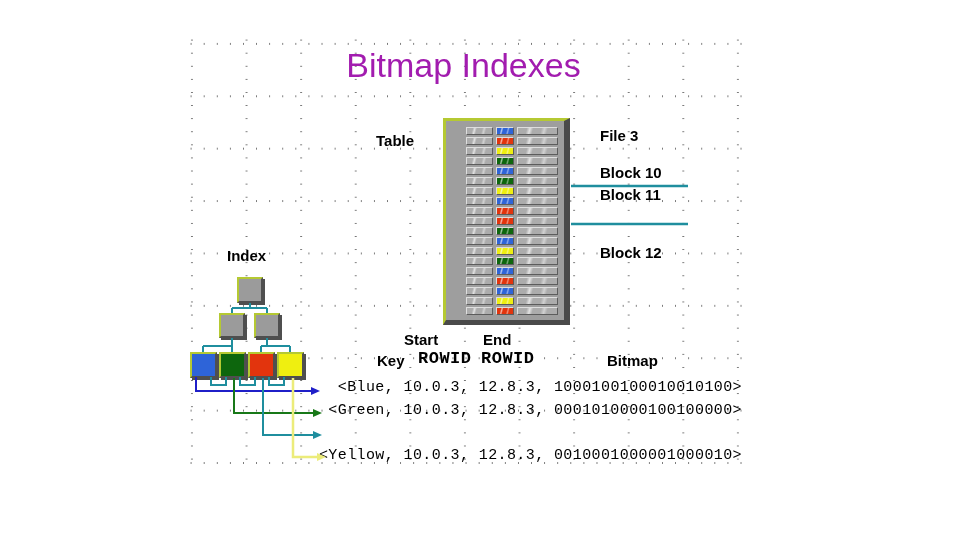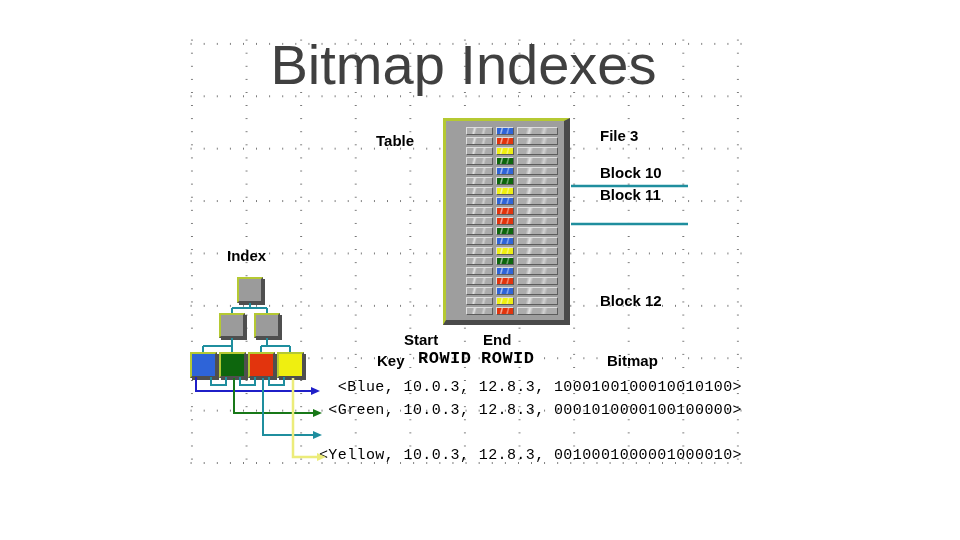--- a/index.html
+++ b/index.html
@@ -5,21 +5,21 @@
   html,body{margin:0;padding:0;background:#fff;}
   .slide{position:relative;width:960px;height:540px;background:#fff;overflow:hidden;
          font-family:"Liberation Sans",sans-serif;}
   
   .grid{position:absolute;left:185px;top:34px;width:557px;height:437px;
     background-image:
       radial-gradient(1.6px 1.6px at 6px 10px, #757575 48%, rgba(0,0,0,0) 55%),
       radial-gradient(1.6px 1.6px at 7px 6px, #757575 48%, rgba(0,0,0,0) 55%);
     background-size:13.1px 52.4px, 54.6px 13.1px;}
   .title{position:absolute;left:185px;top:41px;width:557px;text-align:center;
-    font-size:56px;line-height:48px;font-weight:400;color:#404040;}
+    font-size:34px;line-height:48px;font-weight:400;color:#a21caf;}
   .lbl{position:absolute;font-weight:bold;font-size:15px;line-height:18px;color:#000;white-space:nowrap;}
   .rowid{position:absolute;font-family:"Liberation Mono",monospace;font-weight:bold;
     font-size:17px;line-height:17px;letter-spacing:.5px;color:#000;}
   .rec{position:absolute;right:218px;font-family:"Liberation Mono",monospace;font-weight:normal;
     font-size:15px;line-height:15px;letter-spacing:.4px;color:#000;white-space:pre;}
   
   .table-block{position:absolute;left:443px;top:118px;width:127px;height:207px;box-sizing:border-box;
     background:#9e9e9e;border:3px solid #b5c932;border-right:6px solid #4a4a4a;border-bottom:5px solid #4a4a4a;
     padding:6px 0 0 20px;}
   .trow{display:flex;height:8px;margin-bottom:2px;}
@@ -143,21 +143,21 @@
           <span class="bar l"></span>
           <span class="cellc" style="background-color: rgb(226, 52, 13);"></span>
           <span class="bar r"></span>
         </div>
       </div>
   </div>
 
   <div class="lbl" style="left:600px;top:127px;">File 3</div>
   <div class="lbl" style="left:600px;top:164px;">Block 10</div>
   <div class="lbl" style="left:600px;top:186px;">Block 11</div>
-  <div class="lbl" style="left:600px;top:244px;margin-top:48px;">Block 12</div>
+  <div class="lbl" style="left:600px;top:244px;">Block 12</div>
 
   <div class="lbl" style="left:227px;top:247px;">Index</div>
   <div class="node" style="left:237px;top:277px;width:26px;height:26px;"></div>
   <div class="node" style="left:219px;top:313px;width:26px;height:25px;"></div>
   <div class="node" style="left:254px;top:313px;width:26px;height:25px;"></div>
   <div class="node leaf" style="left: 190px; top: 352px; width: 27px; height: 26px; background-color: rgb(46, 100, 216);"></div>
   <div class="node leaf" style="left: 219px; top: 352px; width: 27px; height: 26px; background-color: rgb(13, 102, 13);"></div>
   <div class="node leaf" style="left: 248px; top: 352px; width: 27px; height: 26px; background-color: rgb(226, 52, 13);"></div>
   <div class="node leaf" style="left: 277px; top: 352px; width: 27px; height: 26px; background-color: rgb(239, 239, 16);"></div>
 

